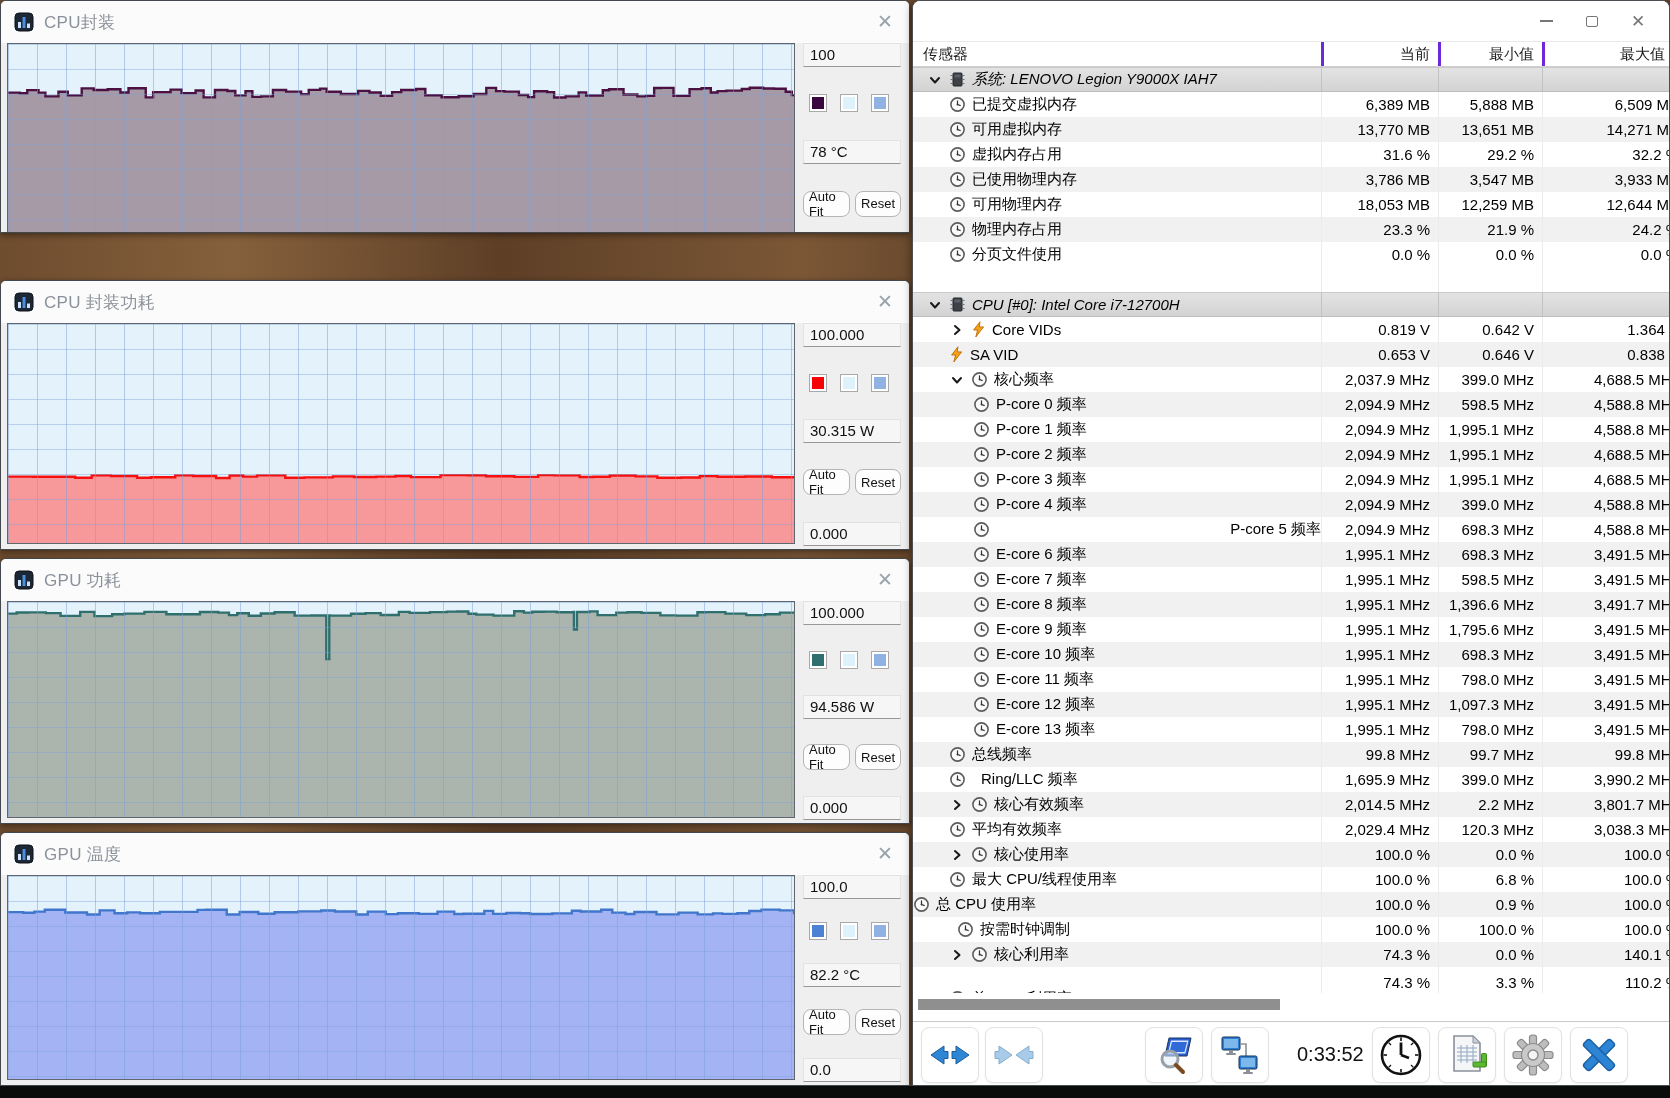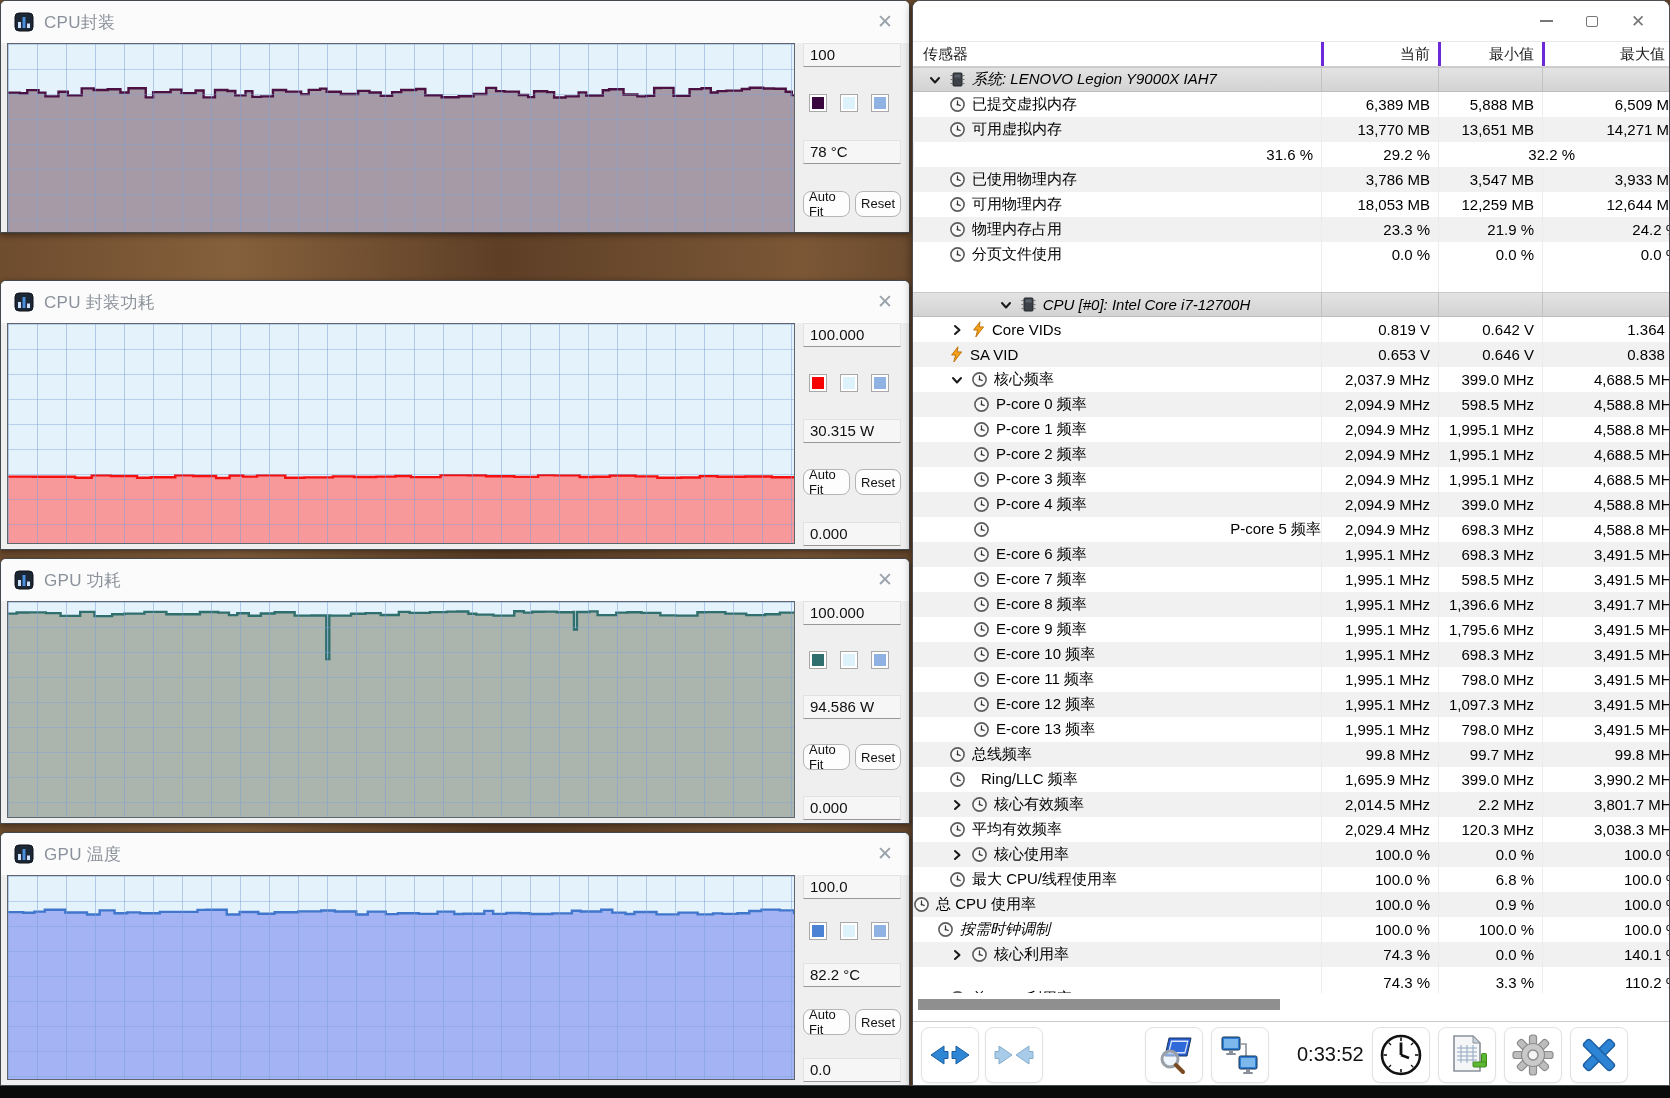--- a/index.html
+++ b/index.html
@@ -297,20 +297,31 @@
                 <circle cx="8.5" cy="8.5" r="0.9" fill="#333"></circle>
               </svg>
             </span>
             <span class="lbl">可用虚拟内存</span>
           </div>
           <div class="t-cell">13,770 MB</div>
           <div class="t-cell">13,651 MB</div>
           <div class="t-cell" style="padding-right: 0px; width: 137px;">14,271 MB</div>
         </div>
         <div class="t-row">
+          <div class="t-label" style="padding-left: 36px;">
+            <span class="ic">
+              <svg width="17" height="17" viewBox="0 0 17 17">
+                <circle cx="8.5" cy="8.5" r="6.6" fill="#fbfbfb" stroke="#5c5c5c" stroke-width="1.6"></circle>
+                <line x1="8.5" y1="8.5" x2="8.5" y2="4.4" stroke="#333" stroke-width="1.2"></line>
+                <line x1="8.5" y1="8.5" x2="11.6" y2="9.6" stroke="#333" stroke-width="1.2"></line>
+                <circle cx="8.5" cy="8.5" r="0.9" fill="#333"></circle>
+              </svg>
+            </span>
+            <span class="lbl">虚拟内存占用</span>
+          </div>
           <div class="t-cell">31.6 %</div>
           <div class="t-cell">29.2 %</div>
           <div class="t-cell" style="padding-right: 0px; width: 137px;">32.2 %</div>
         </div>
         <div class="t-row stripe">
           <div class="t-label" style="padding-left: 36px;">
             <span class="ic">
               <svg width="17" height="17" viewBox="0 0 17 17">
                 <circle cx="8.5" cy="8.5" r="6.6" fill="#fbfbfb" stroke="#5c5c5c" stroke-width="1.6"></circle>
                 <line x1="8.5" y1="8.5" x2="8.5" y2="4.4" stroke="#333" stroke-width="1.2"></line>
@@ -372,21 +383,21 @@
           <div class="t-cell">0.0 %</div>
           <div class="t-cell" style="padding-right: 0px; width: 137px;">0.0 %</div>
         </div>
         <div class="t-row">
           <div class="t-label"></div>
           <div class="t-cell"></div>
           <div class="t-cell"></div>
           <div class="t-cell" style="padding-right: 0px; width: 137px;"></div>
         </div>
         <div class="t-row group">
-          <div class="t-label" style="padding-left: 14px; justify-content: center;">
+          <div class="t-label" style="padding-left: 14px;">
             <span class="ic">
               <svg class="chev" viewBox="0 0 16 16">
                 <polyline points="4,6 8,10.5 12,6" fill="none" stroke="#1a1a1a" stroke-width="2" stroke-linecap="round" stroke-linejoin="round"></polyline>
               </svg>
             </span>
             <span class="gap6"></span>
             <span class="ic">
               <svg width="17" height="17" viewBox="0 0 17 17">
                 <rect x="4" y="2" width="9" height="13" rx="1" fill="#3d4249" stroke="#22262b"></rect>
                 <line x1="1.5" y1="4.5" x2="4" y2="4.5" stroke="#777" stroke-width="1.2"></line>
@@ -800,21 +811,21 @@
                 <circle cx="8.5" cy="8.5" r="0.9" fill="#333"></circle>
               </svg>
             </span>
             <span class="lbl">总 CPU 使用率</span>
           </div>
           <div class="t-cell">100.0 %</div>
           <div class="t-cell">0.9 %</div>
           <div class="t-cell" style="padding-right: 0px; width: 137px;">100.0 %</div>
         </div>
         <div class="t-row">
-          <div class="t-label" style="padding-left: 24px; font-style: italic;">
+          <div class="t-label" style="padding-left: 44px;">
             <span class="ic">
               <svg width="17" height="17" viewBox="0 0 17 17">
                 <circle cx="8.5" cy="8.5" r="6.6" fill="#fbfbfb" stroke="#5c5c5c" stroke-width="1.6"></circle>
                 <line x1="8.5" y1="8.5" x2="8.5" y2="4.4" stroke="#333" stroke-width="1.2"></line>
                 <line x1="8.5" y1="8.5" x2="11.6" y2="9.6" stroke="#333" stroke-width="1.2"></line>
                 <circle cx="8.5" cy="8.5" r="0.9" fill="#333"></circle>
               </svg>
             </span>
             <span class="lbl">按需时钟调制</span>
           </div>

